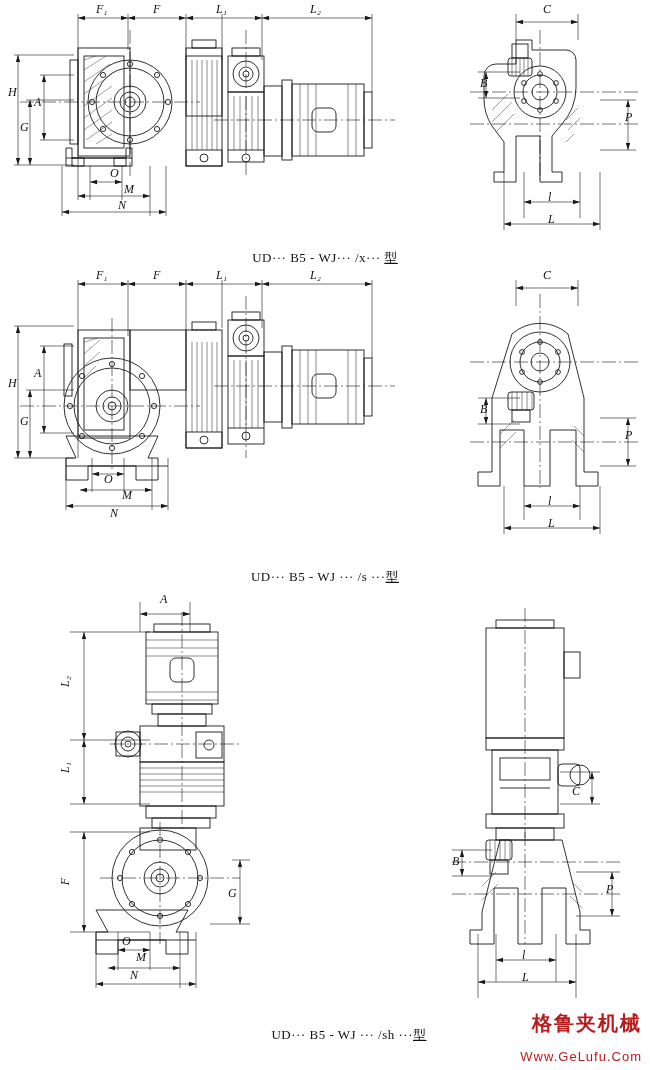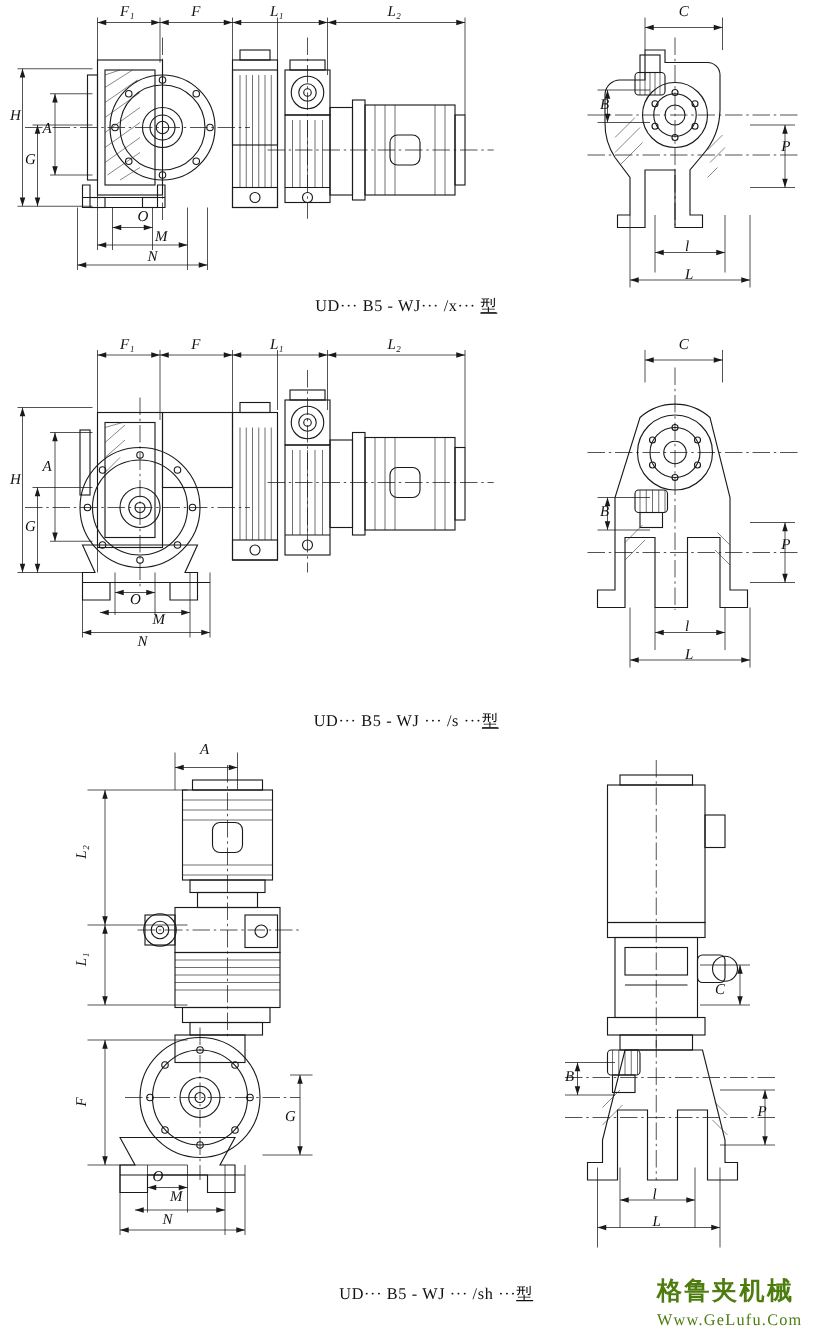--- a/index.html
+++ b/index.html
@@ -1,23 +1,23 @@
 <!DOCTYPE html>
 <html><head>
 <meta charset="utf-8">
 <style>
   html,body{margin:0;padding:0;background:#fff;}
   body{width:650px;height:1070px;position:relative;font-family:"Liberation Serif",serif;color:#111;}
   .page{position:relative;width:650px;height:1070px;overflow:hidden;}
   svg{display:block;}
   .cap{position:absolute;width:100%;text-align:center;font-size:13px;letter-spacing:.5px;}
   .cap .u{text-decoration:underline;}
-  .wm{position:absolute;right:8px;bottom:6px;text-align:left;color:#4d7c0f;font-family:Liberation Serif, serif;}
+  .wm{position:absolute;right:8px;bottom:6px;text-align:right;color:#b91c1c;font-family:Liberation Sans, sans-serif;}
   .wm .l1{font-size:20px;font-weight:bold;letter-spacing:2px;}
-  .wm .l2{font-size:13px;letter-spacing:1px;margin-top:2px;}
+  .wm .l2{font-size:13px;letter-spacing:1px;margin-top:12px;}
 </style>
 </head>
 <body>
 
 <div class="page">
 
 <svg width="650" height="250" viewBox="0 0 650 250" style="position:absolute;left:0;top:0">
   <g fill="none" stroke="#1a1a1a" stroke-width="0.9">
 
     <g stroke-width="0.6">
@@ -207,21 +207,21 @@
           <line x1="574" y1="134" x2="566" y2="142"></line>
     </g>
     <g stroke="#1a1a1a" stroke-width="0.6" stroke-dasharray="14 3 2 3">
       <line x1="470" y1="92" x2="640" y2="92"></line>
       <line x1="540" y1="30" x2="540" y2="180"></line>
       <line x1="470" y1="124" x2="640" y2="124"></line>
     </g>
   </g>
 </svg>
 
-<div class="cap" style="top:236px;">
+<div class="cap" style="top:249px;">
   <span>UD··· B5 - WJ··· /x··· </span><span class="u">型</span>
 </div>
 
 <div style="position:absolute;left:0;top:0;width:650px;height:250px;font-style:italic;font-size:12px;">
   <span style="position:absolute;left:96px;top:2px;">F₁</span>
   <span style="position:absolute;left:153px;top:2px;">F</span>
   <span style="position:absolute;left:216px;top:2px;">L₁</span>
   <span style="position:absolute;left:310px;top:2px;">L₂</span>
   <span style="position:absolute;left:8px;top:85px;">H</span>
   <span style="position:absolute;left:34px;top:95px;">A</span>

